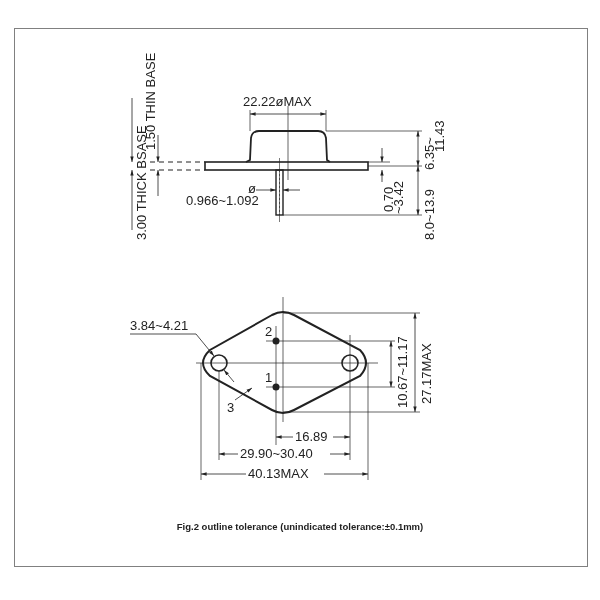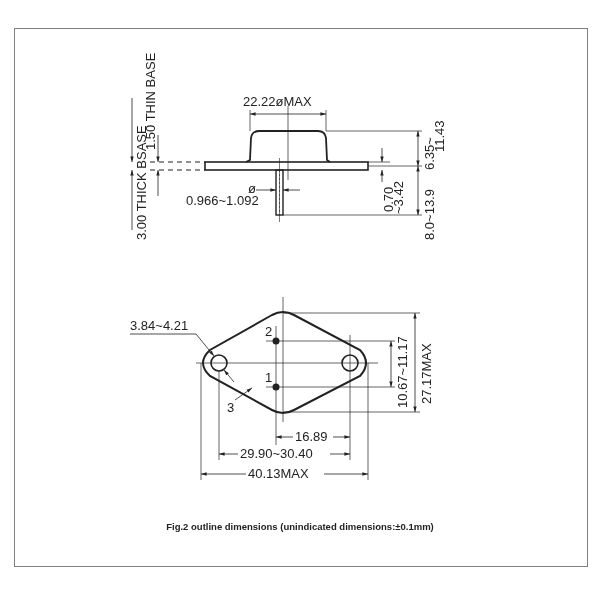--- a/index.html
+++ b/index.html
@@ -121,13 +121,13 @@
   <text class="lbl" x="265" y="336">2</text>
   <text class="lbl" x="265" y="382">1</text>
   <text class="lbl" x="227" y="412">3</text>
   <text class="lbl" transform="translate(407,408) rotate(-90)">10.67~11.17</text>
   <text class="lbl" transform="translate(431,404) rotate(-90)">27.17MAX</text>
   <text class="lbl" x="295" y="441">16.89</text>
   <text class="lbl" x="240" y="458">29.90~30.40</text>
   <text class="lbl" x="248" y="478">40.13MAX</text>
 </svg>
 
-<div class="caption">Fig.2 outline dimensions (unindicated dimensions:±0.1mm)</div>
+<div class="caption">Fig.2 outline tolerance (unindicated tolerance:±0.1mm)</div>
 
 </body></html>

